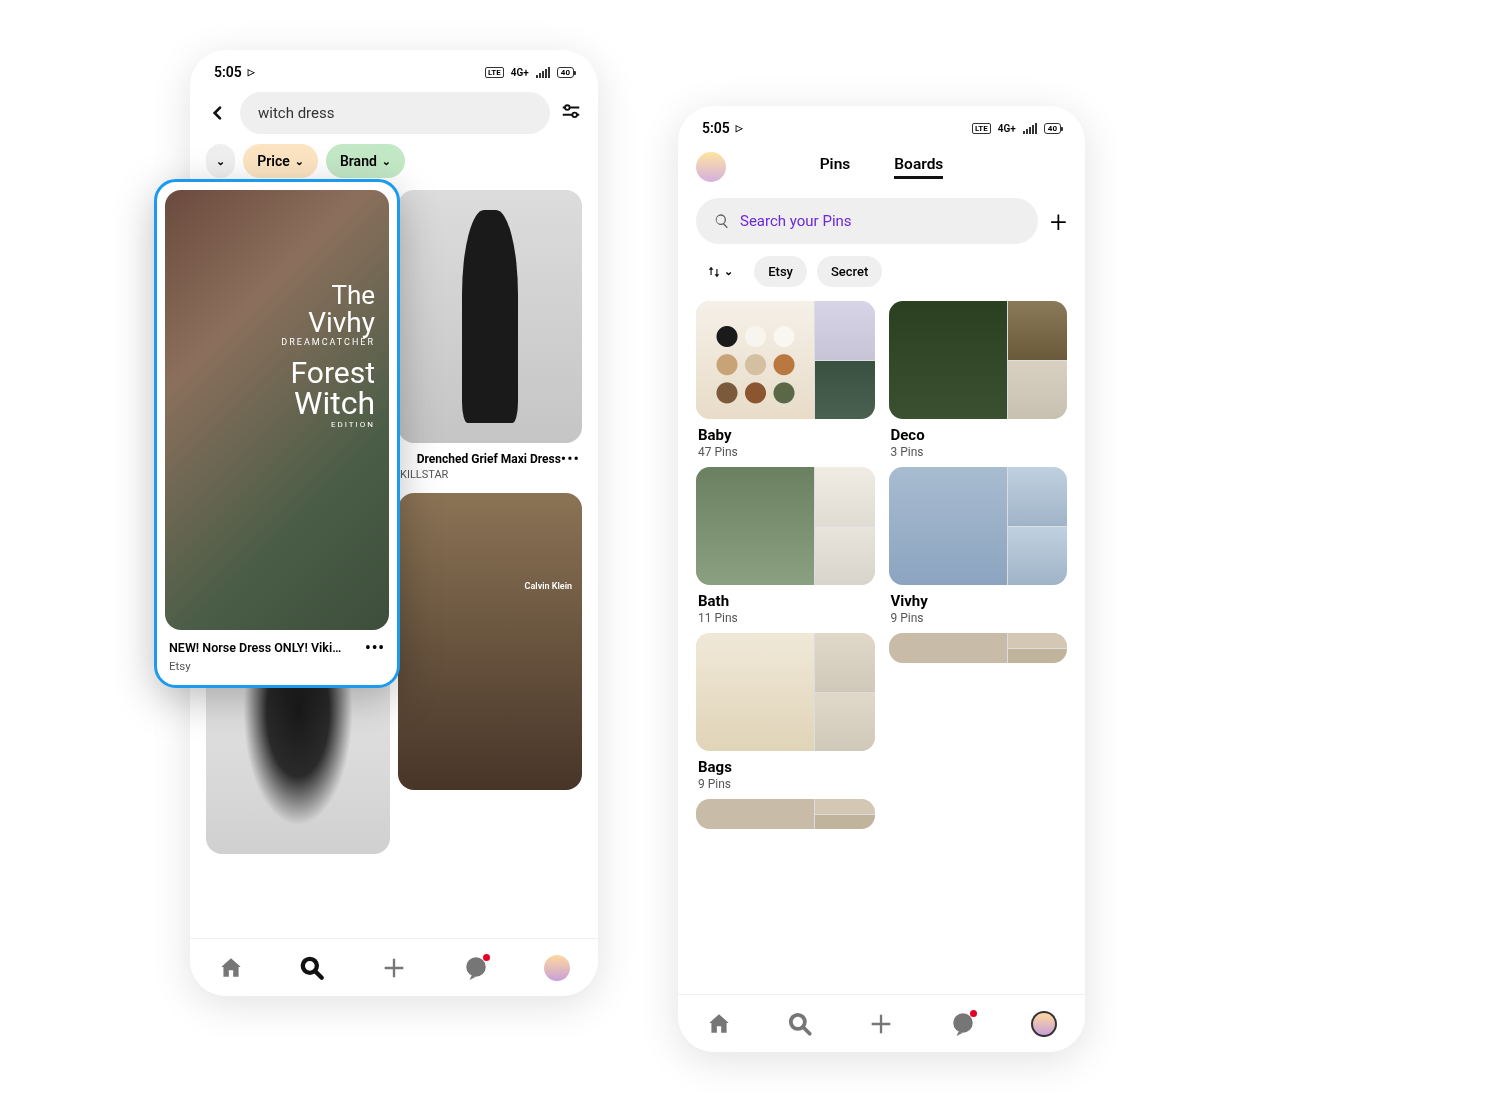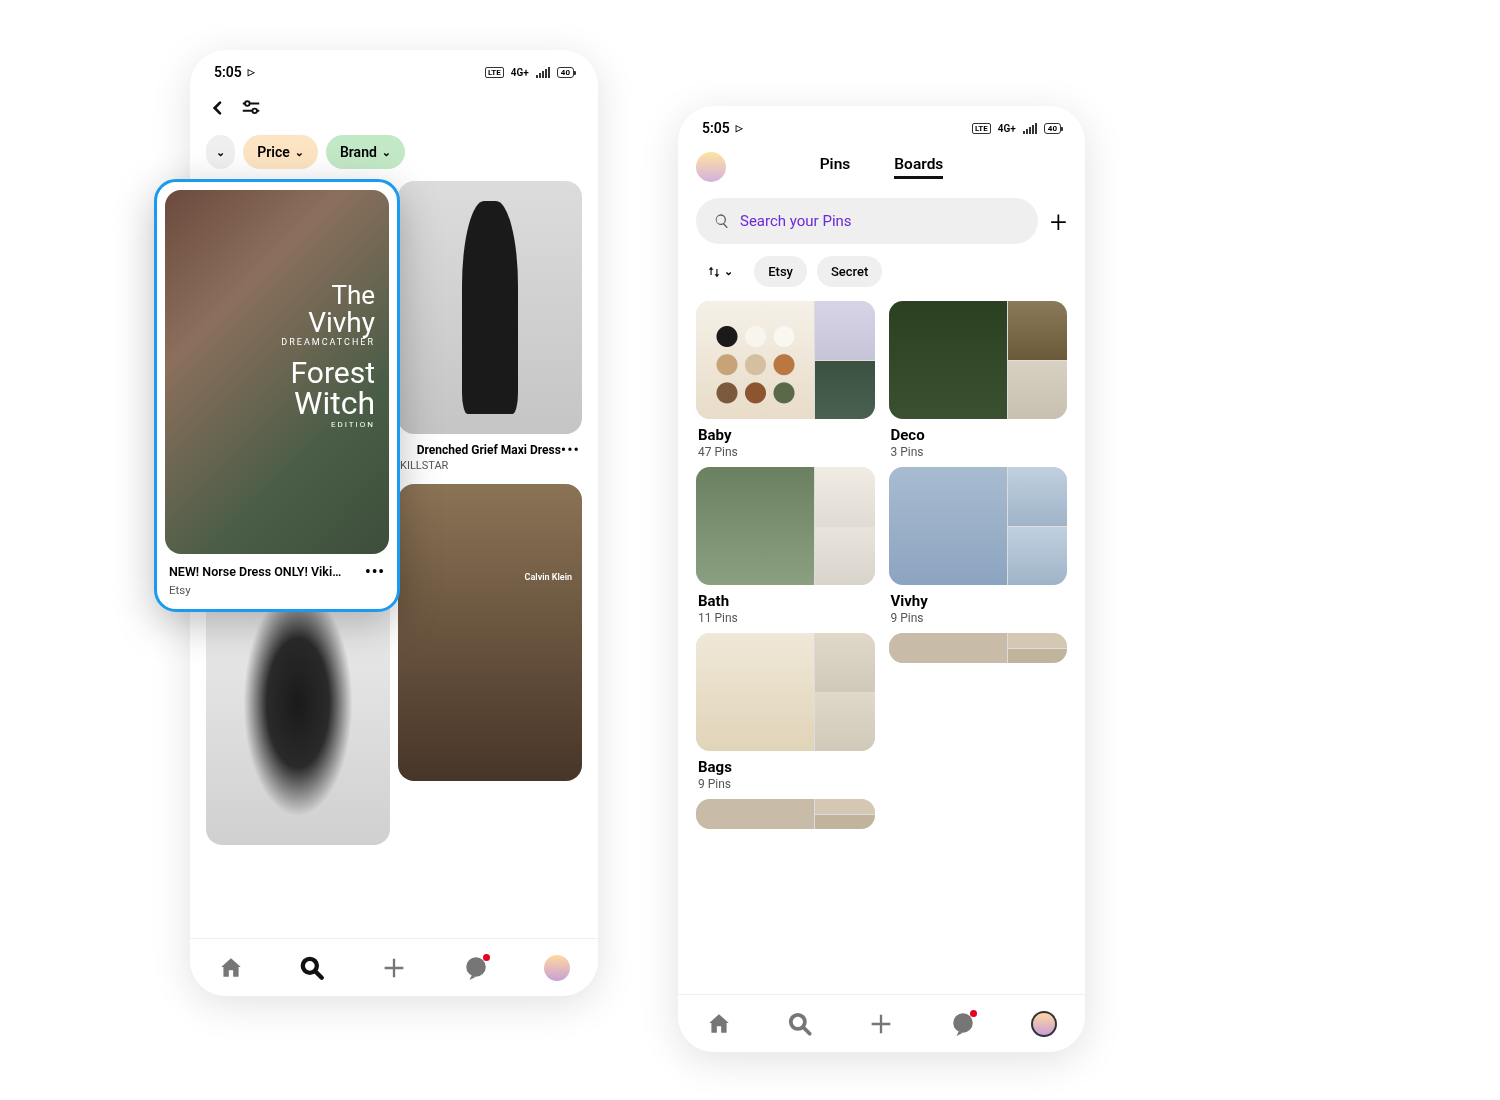--- a/index.html
+++ b/index.html
@@ -21,21 +21,21 @@
 .search-row{display:flex;align-items:center;gap:10px;padding:6px 16px 10px}
 .back-btn{font-size:22px;font-weight:900;cursor:pointer;padding:4px}
 .search-pill{flex:1;background:#efefef;border-radius:28px;padding:12px 18px;font-size:15px;color:#333}
 .filter-ico{width:22px;height:22px;cursor:pointer;display:flex;align-items:center;justify-content:center}
 .filter-chips{display:flex;gap:8px;padding:0 16px 12px;overflow:hidden}
 .chip{padding:9px 14px;border-radius:22px;font-size:14px;font-weight:600;display:flex;align-items:center;gap:5px;cursor:pointer;white-space:nowrap}
 .chip.peach{background:#fce4c2}.chip.green{background:#c3e8c6}
 .chevron{font-size:11px}
 
 .pin-card{position:absolute;background:#fff;border:3px solid #1a9bf0;border-radius:22px;padding:8px;z-index:50;left:154px;top:179px;width:246px;box-shadow:0 12px 40px rgba(0,0,0,0.25)}
-.pin-img{width:100%;height:364px;border-radius:16px;background:linear-gradient(135deg,#6b4a3d 0%,#8b6f5c 30%,#4a5d47 70%,#3d4f3a 100%);position:relative;overflow:hidden;display:flex;align-items:center;justify-content:center}
+.pin-img{width:100%;height:440px;border-radius:16px;background:linear-gradient(135deg,#6b4a3d 0%,#8b6f5c 30%,#4a5d47 70%,#3d4f3a 100%);position:relative;overflow:hidden;display:flex;align-items:center;justify-content:center}
 .pin-overlay{position:absolute;right:14px;top:90px;color:#fff;text-align:right;font-family:Georgia,serif}
 .pin-overlay .t1{font-size:26px}.pin-overlay .t2{font-size:28px;margin-top:-4px}.pin-overlay .t3{font-size:9px;letter-spacing:2px;margin-top:-2px}.pin-overlay .t4{font-size:30px;margin-top:8px}.pin-overlay .t5{font-size:32px;margin-top:-6px}.pin-overlay .t6{font-size:8px;letter-spacing:2px;margin-top:-2px}
 .pin-meta{display:flex;justify-content:space-between;align-items:center;padding:8px 4px 2px;font-size:12.5px;font-weight:600}
 .pin-more{font-size:16px;letter-spacing:1px;cursor:pointer}
 .pin-shop{font-size:11.5px;color:#555;padding:0 4px 4px}
 .feed-item{border-radius:16px;overflow:hidden}
 .feed-black{background:linear-gradient(#dcdcdc,#c5c5c5);position:relative}
 .feed-black::after{content:'';position:absolute;left:35%;top:8%;width:30%;height:84%;background:#1a1a1a;border-radius:40% 40% 10% 10%}
 .feed-ck{background:linear-gradient(#8b7355,#473528);position:relative}
 .feed-ck::after{content:'Calvin Klein';position:absolute;right:10px;top:88px;color:#fff;font-size:9px;font-weight:600}
@@ -122,20 +122,21 @@
       <span class="batt">40</span>
     </div>
   </div>
 
   <div class="search-row">
     <div class="back-btn">
       <svg width="16" height="16" viewBox="0 0 24 24">
           <path d="M15 4l-8 8 8 8" stroke="#111" stroke-width="4" fill="none" stroke-linecap="round"></path>
         </svg>
     </div>
+    <div class="search-pill">witch dress</div>
     <div class="filter-ico">
       <svg viewBox="0 0 24 24" width="22" height="22">
           <path d="M3 6h18M3 6h18" stroke="#111" stroke-width="2.2"></path>
           <circle cx="8" cy="6" r="2.5" fill="#fff" stroke="#111" stroke-width="2"></circle>
           <path d="M3 14h18" stroke="#111" stroke-width="2.2"></path>
           <circle cx="16" cy="14" r="2.5" fill="#fff" stroke="#111" stroke-width="2"></circle>
         </svg>
     </div>
   </div>
 

